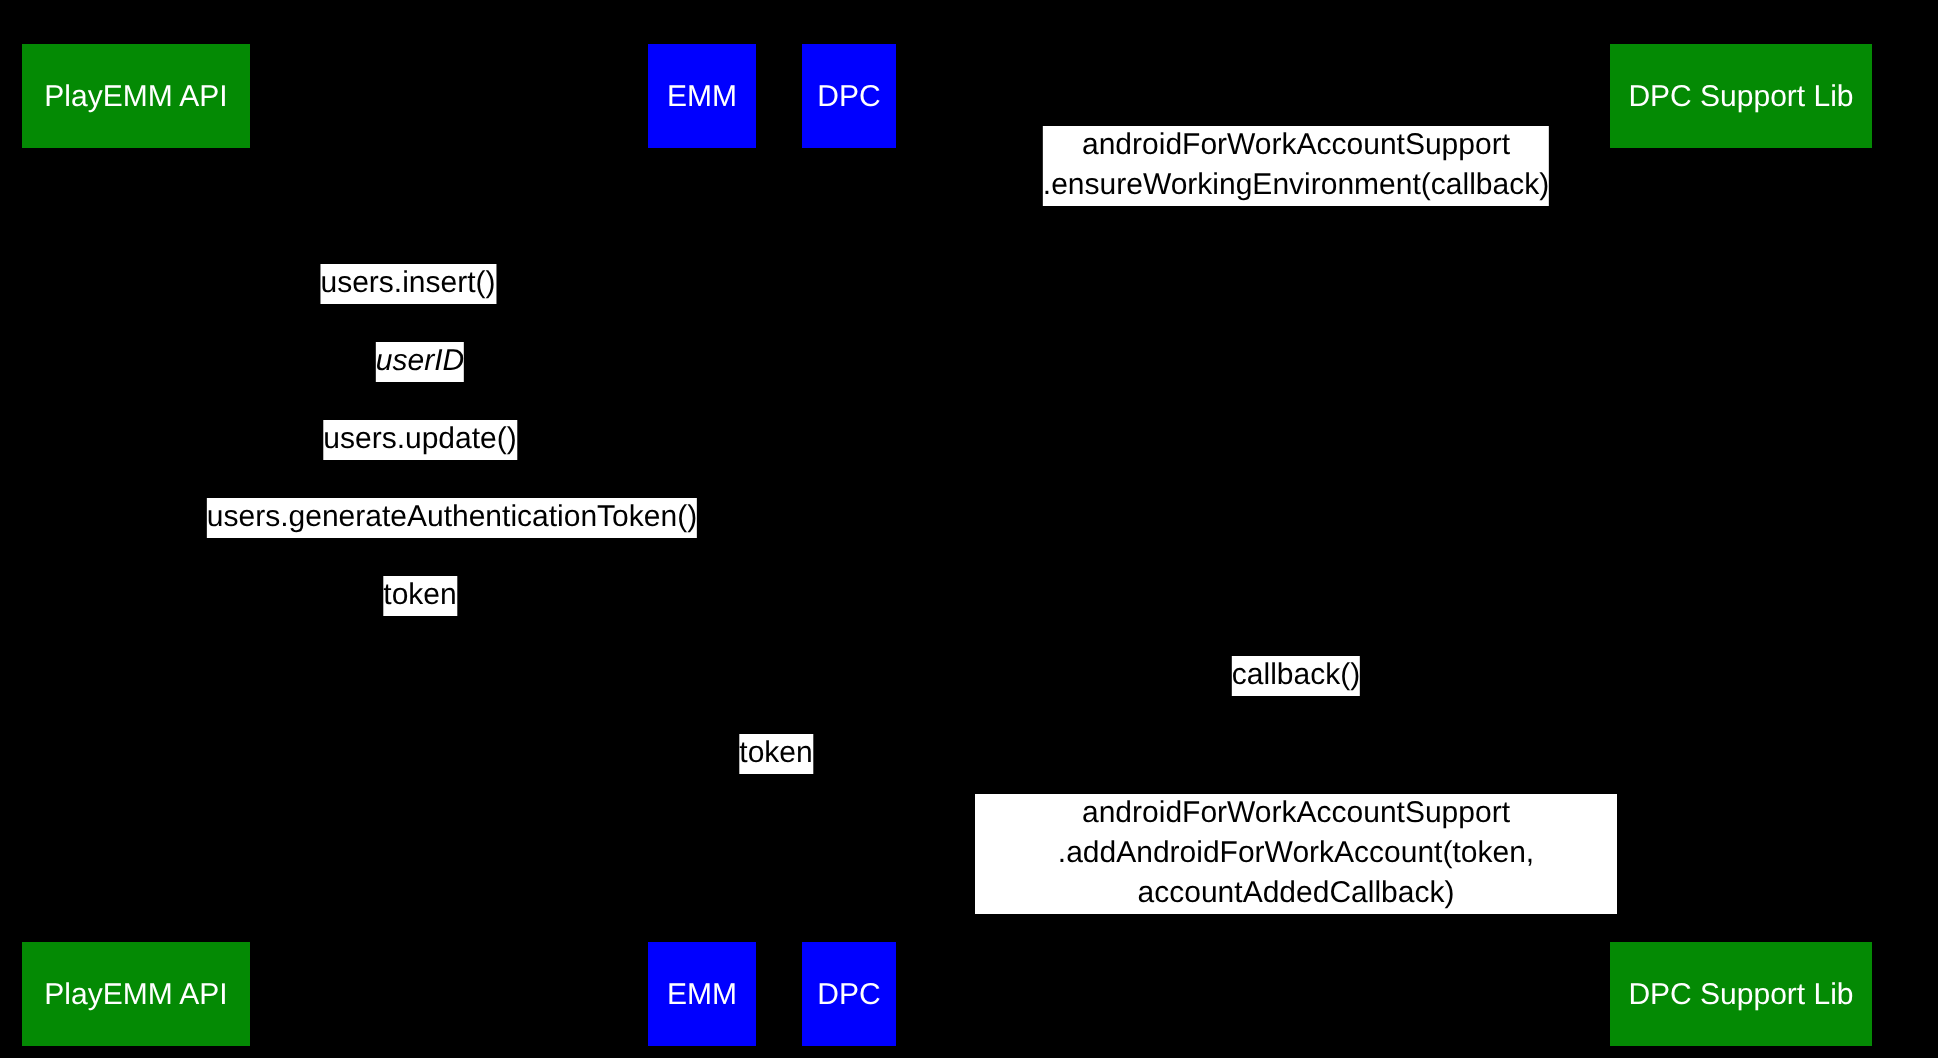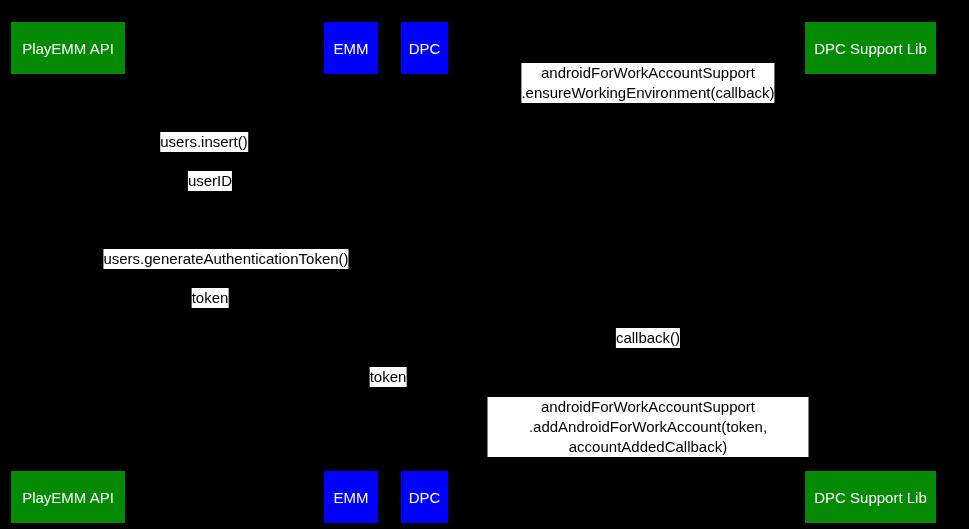--- a/index.html
+++ b/index.html
@@ -44,21 +44,22 @@
 <div class="diagram">
 
   <div class="actor" style="left: 11px; top: 22px; width: 114px; background-color: rgb(4, 138, 4);">PlayEMM API</div>
   <div class="actor" style="left: 324px; top: 22px; width: 54px; background-color: rgb(0, 0, 255);">EMM</div>
   <div class="actor" style="left: 401px; top: 22px; width: 47px; background-color: rgb(0, 0, 255);">DPC</div>
   <div class="actor" style="left: 805px; top: 22px; width: 131px; background-color: rgb(4, 138, 4);">DPC Support Lib</div>
 
   <div class="msg" style="left:648px; top:63px;">androidForWorkAccountSupport
 .ensureWorkingEnvironment(callback)</div>
   <div class="msg" style="left:204px; top:132px;">users.insert()</div>
-  <div class="msg" style="left:210px; top:171px;">userID</div>
+  <div class="msg" style="left:210px; top:171px;font-style:italic;">userID</div>
+  <div class="msg" style="left:210px; top:210px;">users.update()</div>
   <div class="msg" style="left:210px; top:249px;margin-left:16px;">users.generateAuthenticationToken()</div>
   <div class="msg" style="left:210px; top:288px;">token</div>
   <div class="msg" style="left:648px; top:328px;">callback()</div>
   <div class="msg" style="left:388px; top:367px;">token</div>
   <div class="msg" style="left:648px; top:397px;">androidForWorkAccountSupport
 .addAndroidForWorkAccount(token, accountAddedCallback)</div>
 
   <div class="actor" style="left: 11px; top: 471px; width: 114px; background-color: rgb(4, 138, 4);">PlayEMM API</div>
   <div class="actor" style="left: 324px; top: 471px; width: 54px; background-color: rgb(0, 0, 255);">EMM</div>
   <div class="actor" style="left: 401px; top: 471px; width: 47px; background-color: rgb(0, 0, 255);">DPC</div>

